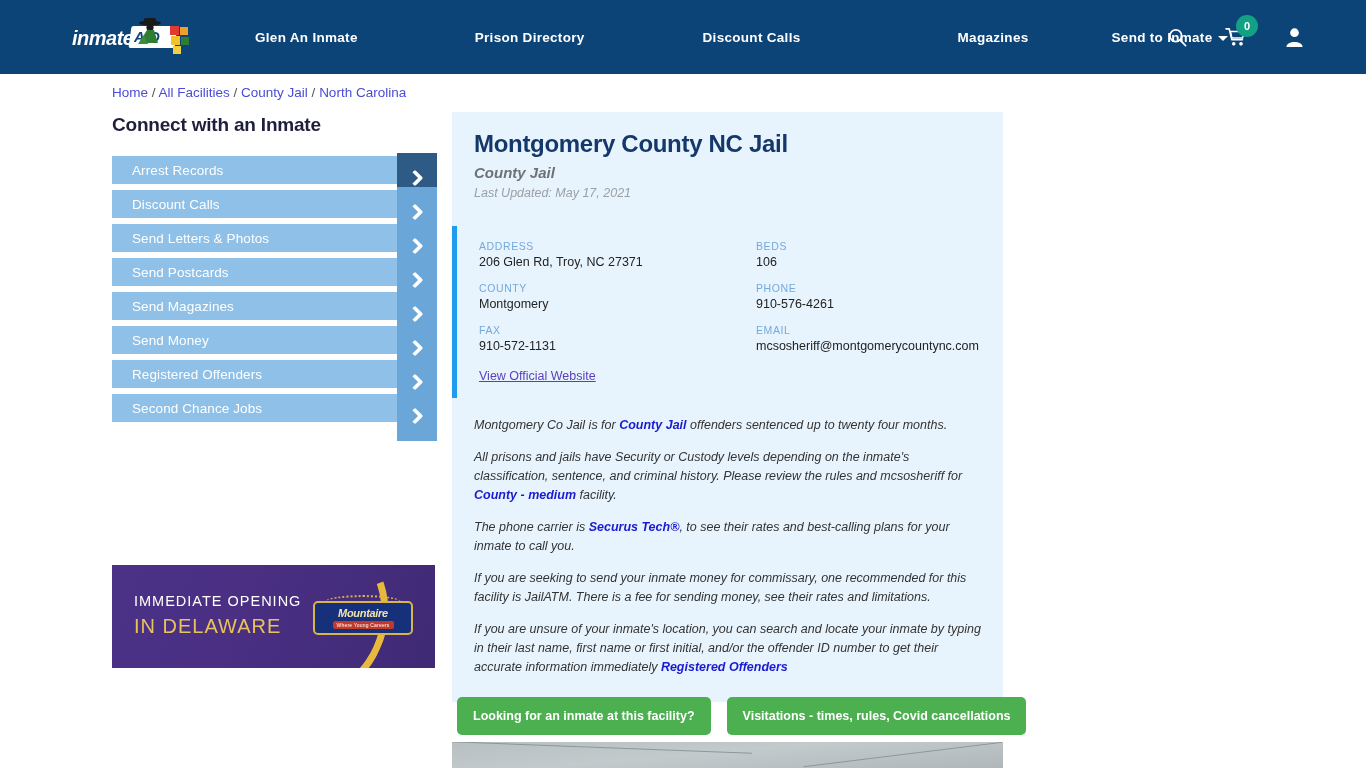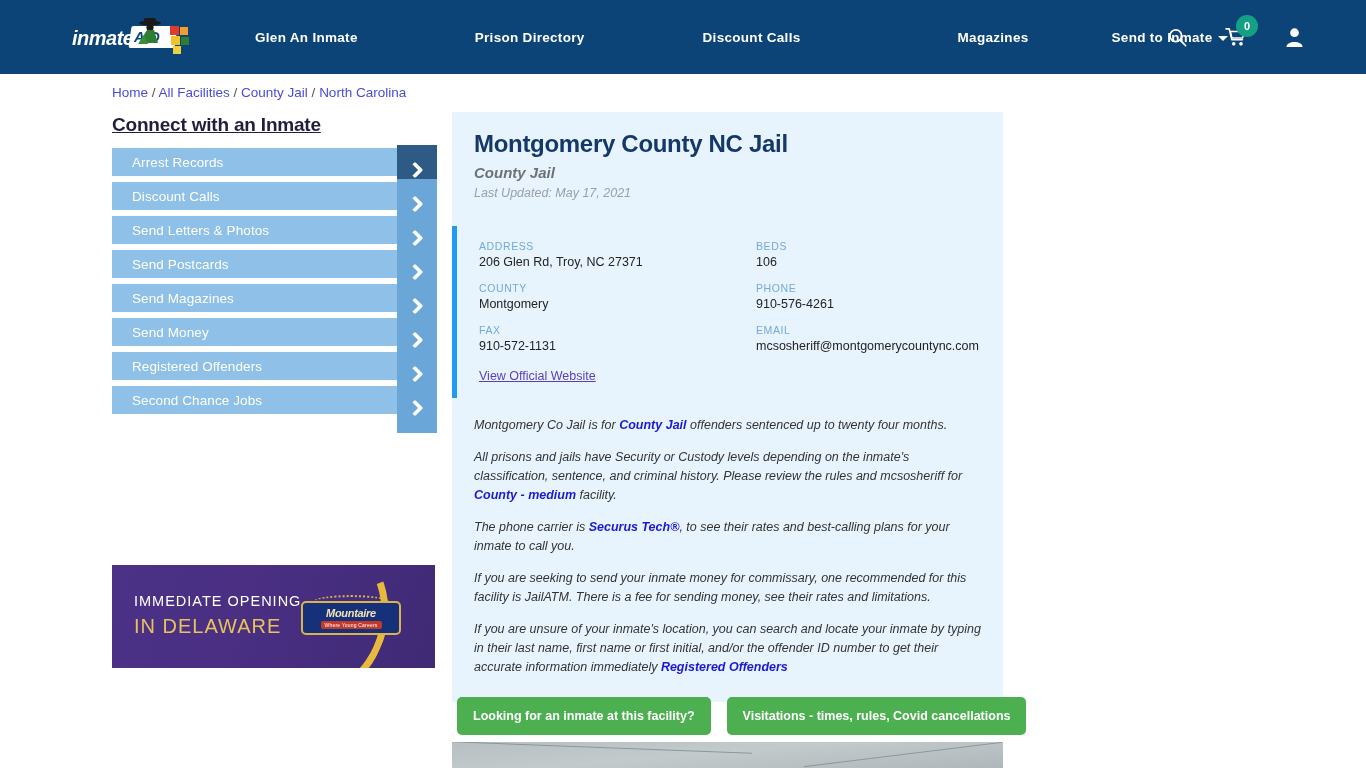--- a/index.html
+++ b/index.html
@@ -81,21 +81,21 @@
     position: absolute; left: 112px; top: 85px;
     font-size: 13.5px; color: #444444;
   }
   .breadcrumb a { color: #4b4bd8; text-decoration: none; cursor: pointer; }
   .breadcrumb .sep { color: #555555; }
 
   
   .sidebar { position: absolute; left: 112px; top: 114px; width: 323px; }
   .sidebar-title {
     font-size: 19px; font-weight: bold; color: #1f1f3d;
-    text-decoration: underline; margin-bottom: 12px;
+    margin-bottom: 20px;
     letter-spacing: -0.2px;
   }
   .side-btn {
     position: relative; width: 323px; height: 28px;
     background: #8ec0e8; margin-bottom: 6px; cursor: pointer;
     display: flex; align-items: center;
   }
   .side-btn-label {
     color: #ffffff; font-size: 13.5px; padding-left: 20px;
     letter-spacing: 0.1px;
@@ -130,21 +130,21 @@
   }
   .ad-line1 {
     position: absolute; left: 22px; top: 28px;
     color: #ffffff; font-size: 14.5px; letter-spacing: 1px;
   }
   .ad-line2 {
     position: absolute; left: 22px; top: 50px;
     color: #e8c25a; font-size: 20px; letter-spacing: 1px;
   }
   .ad-logo {
-    position: absolute; right: 22px; top: 28px;
+    position: absolute; right: 10px; top: 28px;
     width: 112px; height: 48px;
   }
   .ad-logo-badge {
     position: absolute; left: 0; top: 8px; width: 100px; height: 34px;
     background: #17307a; border: 2px solid #d9b44a; border-radius: 5px;
     display: flex; flex-direction: column; align-items: center;
     justify-content: center;
   }
   .ad-logo-name {
     color: #f2e3b0; font-size: 11px; font-weight: bold; font-style: italic;

